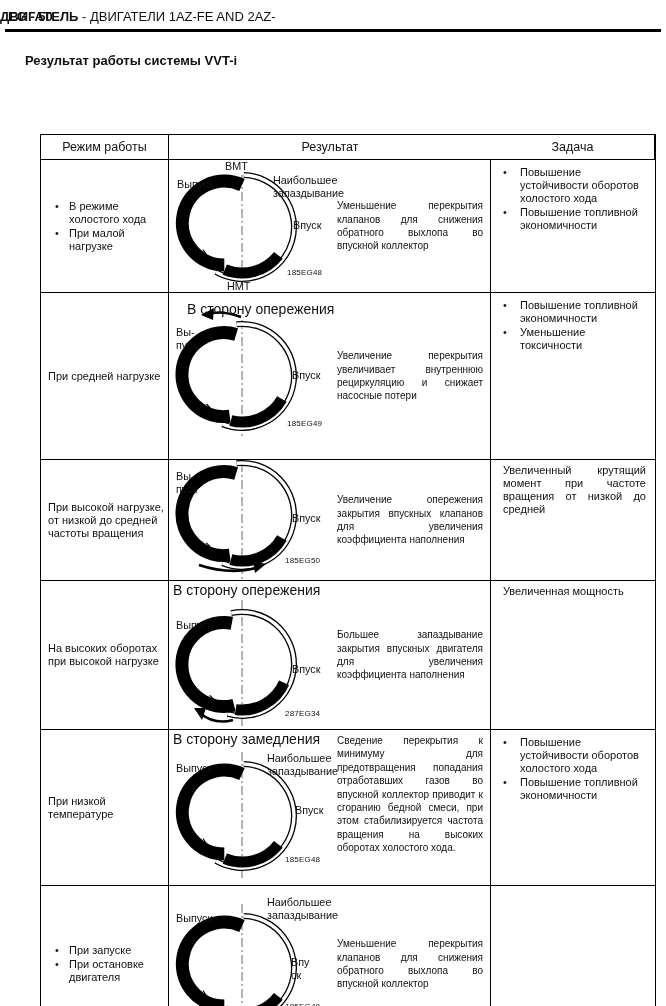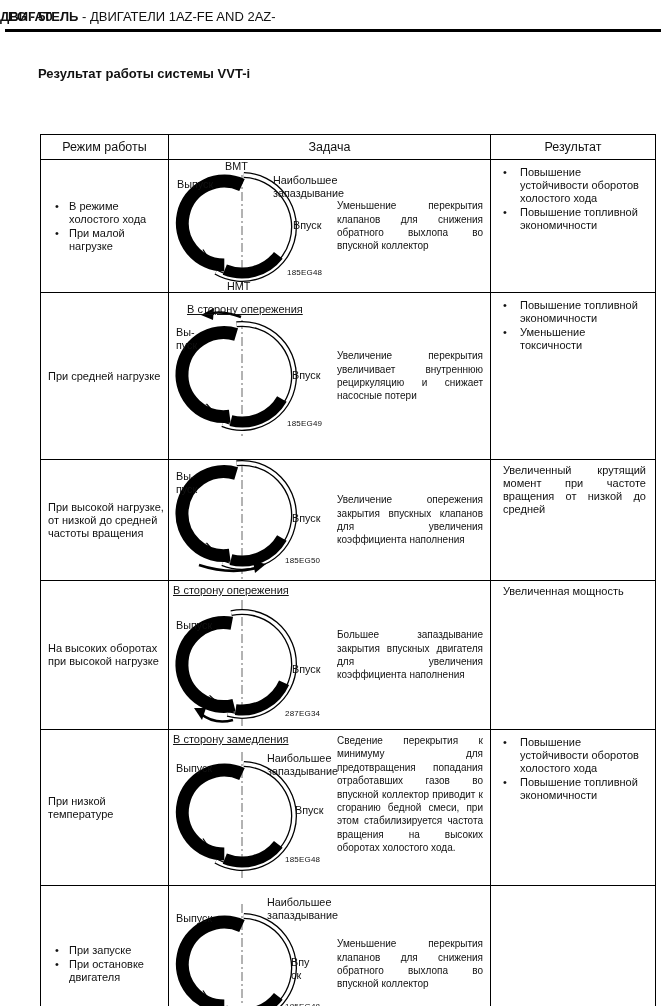--- a/index.html
+++ b/index.html
@@ -5,21 +5,21 @@
   html,body{margin:0;padding:0;background:#fff;}
   body{width:666px;height:1006px;position:relative;font-family:"Liberation Sans",sans-serif;color:#111;}
   .page{position:absolute;inset:0;}
 
   
   .hdr{position:absolute;top:7px;left:0;width:100%;height:22px;}
   .pagenum{position:absolute;left:8px;top:2px;font-size:13px;font-weight:bold;}
   .hdr-center{position:absolute;left:0;width:100%;text-align:left;top:2px;font-size:13px;}
   .hdr-center b{font-weight:bold;}
   .rule{position:absolute;top:29px;left:5px;right:5px;height:3px;background:#000;}
-  .section-title{position:absolute;left:25px;top:53px;font-size:13px;font-weight:bold;margin:13px;}
+  .section-title{position:absolute;left:25px;top:53px;font-size:13px;font-weight:bold;margin:0;}
 
   
   .vvt-table{position:absolute;left:40px;top:86px;width:616px;border:1.5px solid #000;border-bottom-width:3px;box-sizing:border-box;margin-top:48px;}
   .t-row{display:grid;grid-template-columns:128px 322px 1fr;box-sizing:border-box;border-bottom:1px solid #000;}
   .t-row:last-child{border-bottom:none;}
   .cell{box-sizing:border-box;position:relative;}
   .c1,.c2{border-right:1px solid #000;}
   .head .cell{display:flex;align-items:center;justify-content:center;font-size:12.5px;}
   .head{height:25px;}
   .rh1{height:133px;} .rh2{height:167px;} .rh3{height:121px;}
@@ -40,21 +40,21 @@
 
   
   .result{display:flex;flex-direction:column;font-size:11px;line-height:13px;padding:4px 9px 4px 12px;}
   .result .plain{text-align:justify;}
   .result .blist{padding-left:0;}
   .result .blist li{padding-left:17px;margin:1.5px 0;}
 
   
   .cam{position:absolute;left:0;width:168px;height:136px;overflow:visible;z-index:0;}
   .dl{position:absolute;font-size:10.8px;line-height:12.5px;white-space:pre-line;z-index:2;}
-  .dir{font-size:11px;text-decoration:underline;}
+  .dir{font-size:14px;}
   .fig{position:absolute;font-size:8px;font-weight:normal;letter-spacing:.2px;z-index:2;}
   .cline{stroke:#555;stroke-width:.9;stroke-dasharray:9 3 2 3;fill:none;}
   .band-o{stroke:#000;stroke-width:6;fill:none;}
   .band-i{stroke:#fff;stroke-width:3.4;fill:none;}
   .step-o{stroke:#000;stroke-width:5;fill:none;}
   .step-i{stroke:#fff;stroke-width:2.6;fill:none;}
   .exh{stroke:#000;stroke-width:13;fill:none;}
   .int{stroke:#000;stroke-width:11;fill:none;}
   .arr{stroke:#000;stroke-width:2.6;fill:none;}
   .ah{fill:#000;stroke:none;}
@@ -68,22 +68,22 @@
     <span class="pagenum">EG - 50</span>
     <div class="hdr-center"><b>ДВИГАТЕЛЬ</b><span> - ДВИГАТЕЛИ 1AZ-FE AND 2AZ-</span></div>
   </div>
   <div class="rule"></div>
   <h2 class="section-title">Результат работы системы VVT-i</h2>
 
   <div class="vvt-table">
 
     <div class="t-row head">
       <div class="cell c1">Режим работы</div>
+      <div class="cell c3">Результат</div>
       <div class="cell c2">Задача</div>
-      <div class="cell c3">Результат</div>
     </div>
 
     <div class="t-row rh1">
       <div class="cell c1 mode">
         <ul class="blist">
           <li>В режиме холостого хода</li>
           <li>При малой нагрузке</li>
         </ul>
       </div>
       <div class="cell c2 task">

